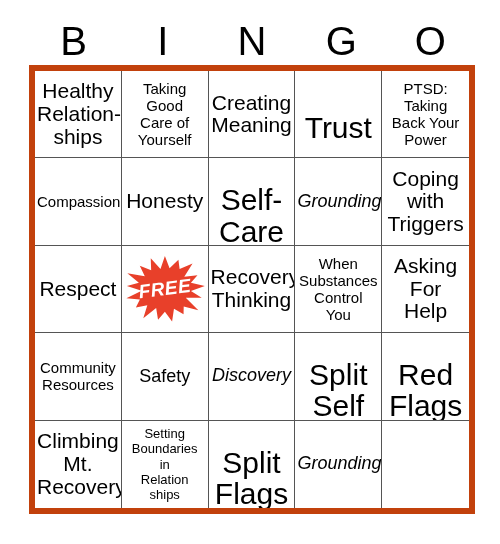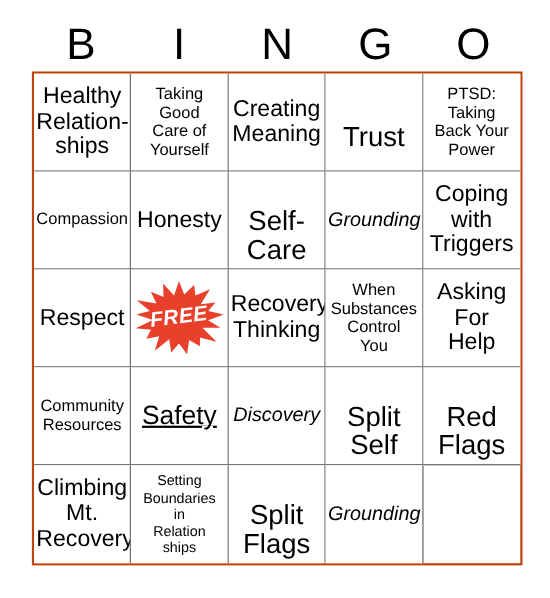--- a/index.html
+++ b/index.html
@@ -46,21 +46,21 @@
   }
 
   
   .bingo-grid {
     position: absolute;
     left: 29px;
     top: 65px;
     width: 446px;
     height: 449px;
     box-sizing: border-box;
-    border: 2px solid #c2410c;
+    border: 6px solid #c2410c;
     display: grid;
     grid-template-columns: repeat(5, 1fr);
     grid-template-rows: repeat(5, 1fr);
     background: #ffffff;
   }
   .bingo-cell {
     box-sizing: border-box;
     border-right: 1px solid #555555;
     border-bottom: 1px solid #555555;
     display: flex;
@@ -77,22 +77,22 @@
   .cell-text {
     display: block;
     width: 100%;
     line-height: 1.04;
     white-space: pre-line;
     font-family: "Liberation Sans", sans-serif;
     color: #000000;
   }
 
   
-  .fs-xxl .cell-text { font-size: 25px; line-height: 1.06; margin-top: 28px; }
-  .fs-xl  .cell-text { font-size: 24px; line-height: 1.05; text-decoration: underline; }
+  .fs-xxl .cell-text { font-size: 30px; line-height: 1.06; margin-top: 28px; }
+  .fs-xl  .cell-text { font-size: 18px; line-height: 1.05; }
   .fs-lg  .cell-text { font-size: 21px; line-height: 1.08; }
   .fs-md  .cell-text { font-size: 18px; line-height: 1.1; font-style: italic; }
   .fs-sm  .cell-text { font-size: 15px; line-height: 1.14; }
   .fs-xs  .cell-text { font-size: 13px; line-height: 1.18; text-align: center; }
 
   
   .free-space {
     position: relative;
     width: 100%;
     height: 100%;

